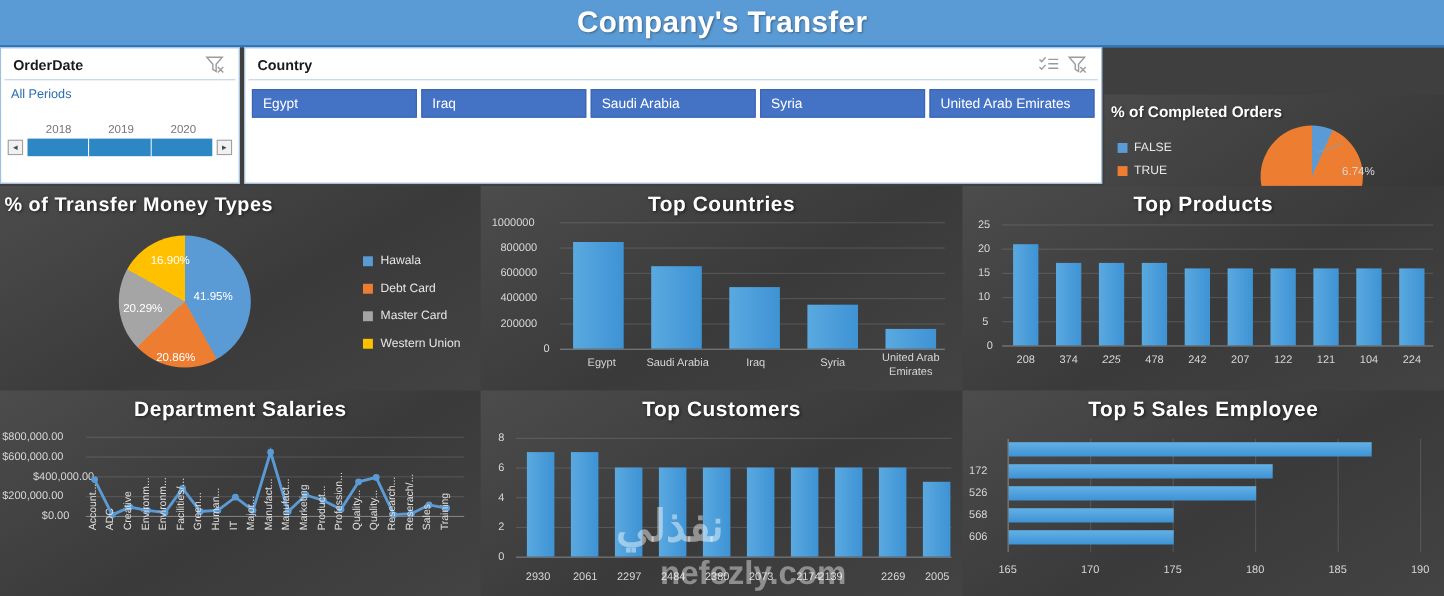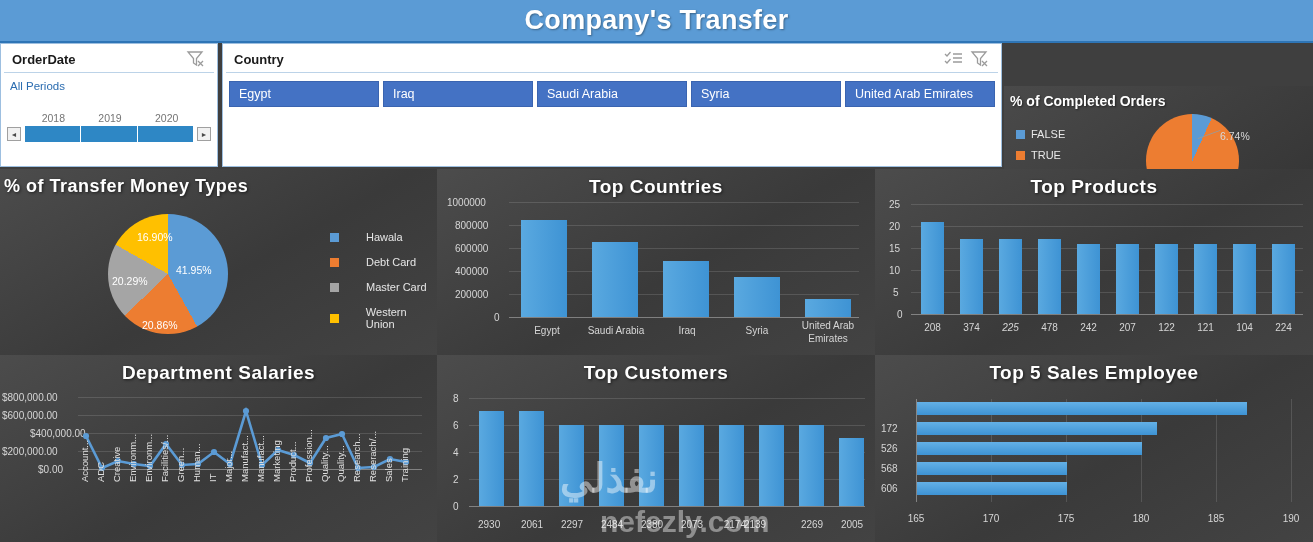--- a/index.html
+++ b/index.html
@@ -85,21 +85,21 @@
     padding: 7px 0 0 6px; text-shadow: 1px 1px 2px rgba(0,0,0,.5);
   }
   .kpi-legend { position: absolute; left: 12px; top: 42px; }
   .kpi-legend .lg { display: flex; align-items: center; margin-bottom: 9px; }
   .kpi-legend .sw { width: 9px; height: 9px; margin-right: 6px; }
   .kpi-legend .lb { color: #e8e8e8; font-size: 11px; }
   .kpi-pie {
     position: absolute; left: 142px; top: 28px; width: 93px; height: 93px;
     border-radius: 50%;
   }
-  .kpi-lbl { position: absolute; color: #d8d8d8; font-size: 10.5px; }
+  .kpi-lbl { position: absolute; color: #d8d8d8; font-size: 10.5px; margin-top: 20px; }
   .kpi-lbl-top { left: 216px; top: 44px; }
   .kpi-lbl-bot { left: 103px; top: 132px; }
   .leader { position: absolute; background: #9a9a9a; height: 1px; }
 
   
   .panel {
     position: absolute;
     background: linear-gradient(150deg,#4c4c4c 0%, #3a3a3a 55%, #434343 100%);
   }
   .p-r1 { top: 169px; height: 186px; }
@@ -124,21 +124,21 @@
   .bar { position: absolute; background: linear-gradient(to right,#5aa9e0,#3e93d4); }
   .hbar { position: absolute; background: linear-gradient(to bottom,#63b0e6,#3e93d4); }
 
   
   .tm-pie {
     position: absolute; left: 108px; top: 45px; width: 120px; height: 120px;
     border-radius: 50%;
   }
   .tm-lbl { position: absolute; color: #ffffff; font-size: 10.5px; font-weight: normal; }
   .tm-legend { position: absolute; left: 330px; top: 62px; }
-  .tm-legend .lg { display: flex; align-items: center; margin-bottom: 13px; gap: 20px; }
+  .tm-legend .lg { display: flex; align-items: center; margin-bottom: 13px; }
   .tm-legend .sw { width: 9px; height: 9px; margin-right: 7px; }
   .tm-legend .lb { color: #e6e6e6; font-size: 11px; }
 
   
   .rot {
     position: absolute;
     transform-origin: left bottom;
     transform: rotate(-90deg);
     color: #e0e0e0; font-size: 9.5px; white-space: nowrap;
   }

